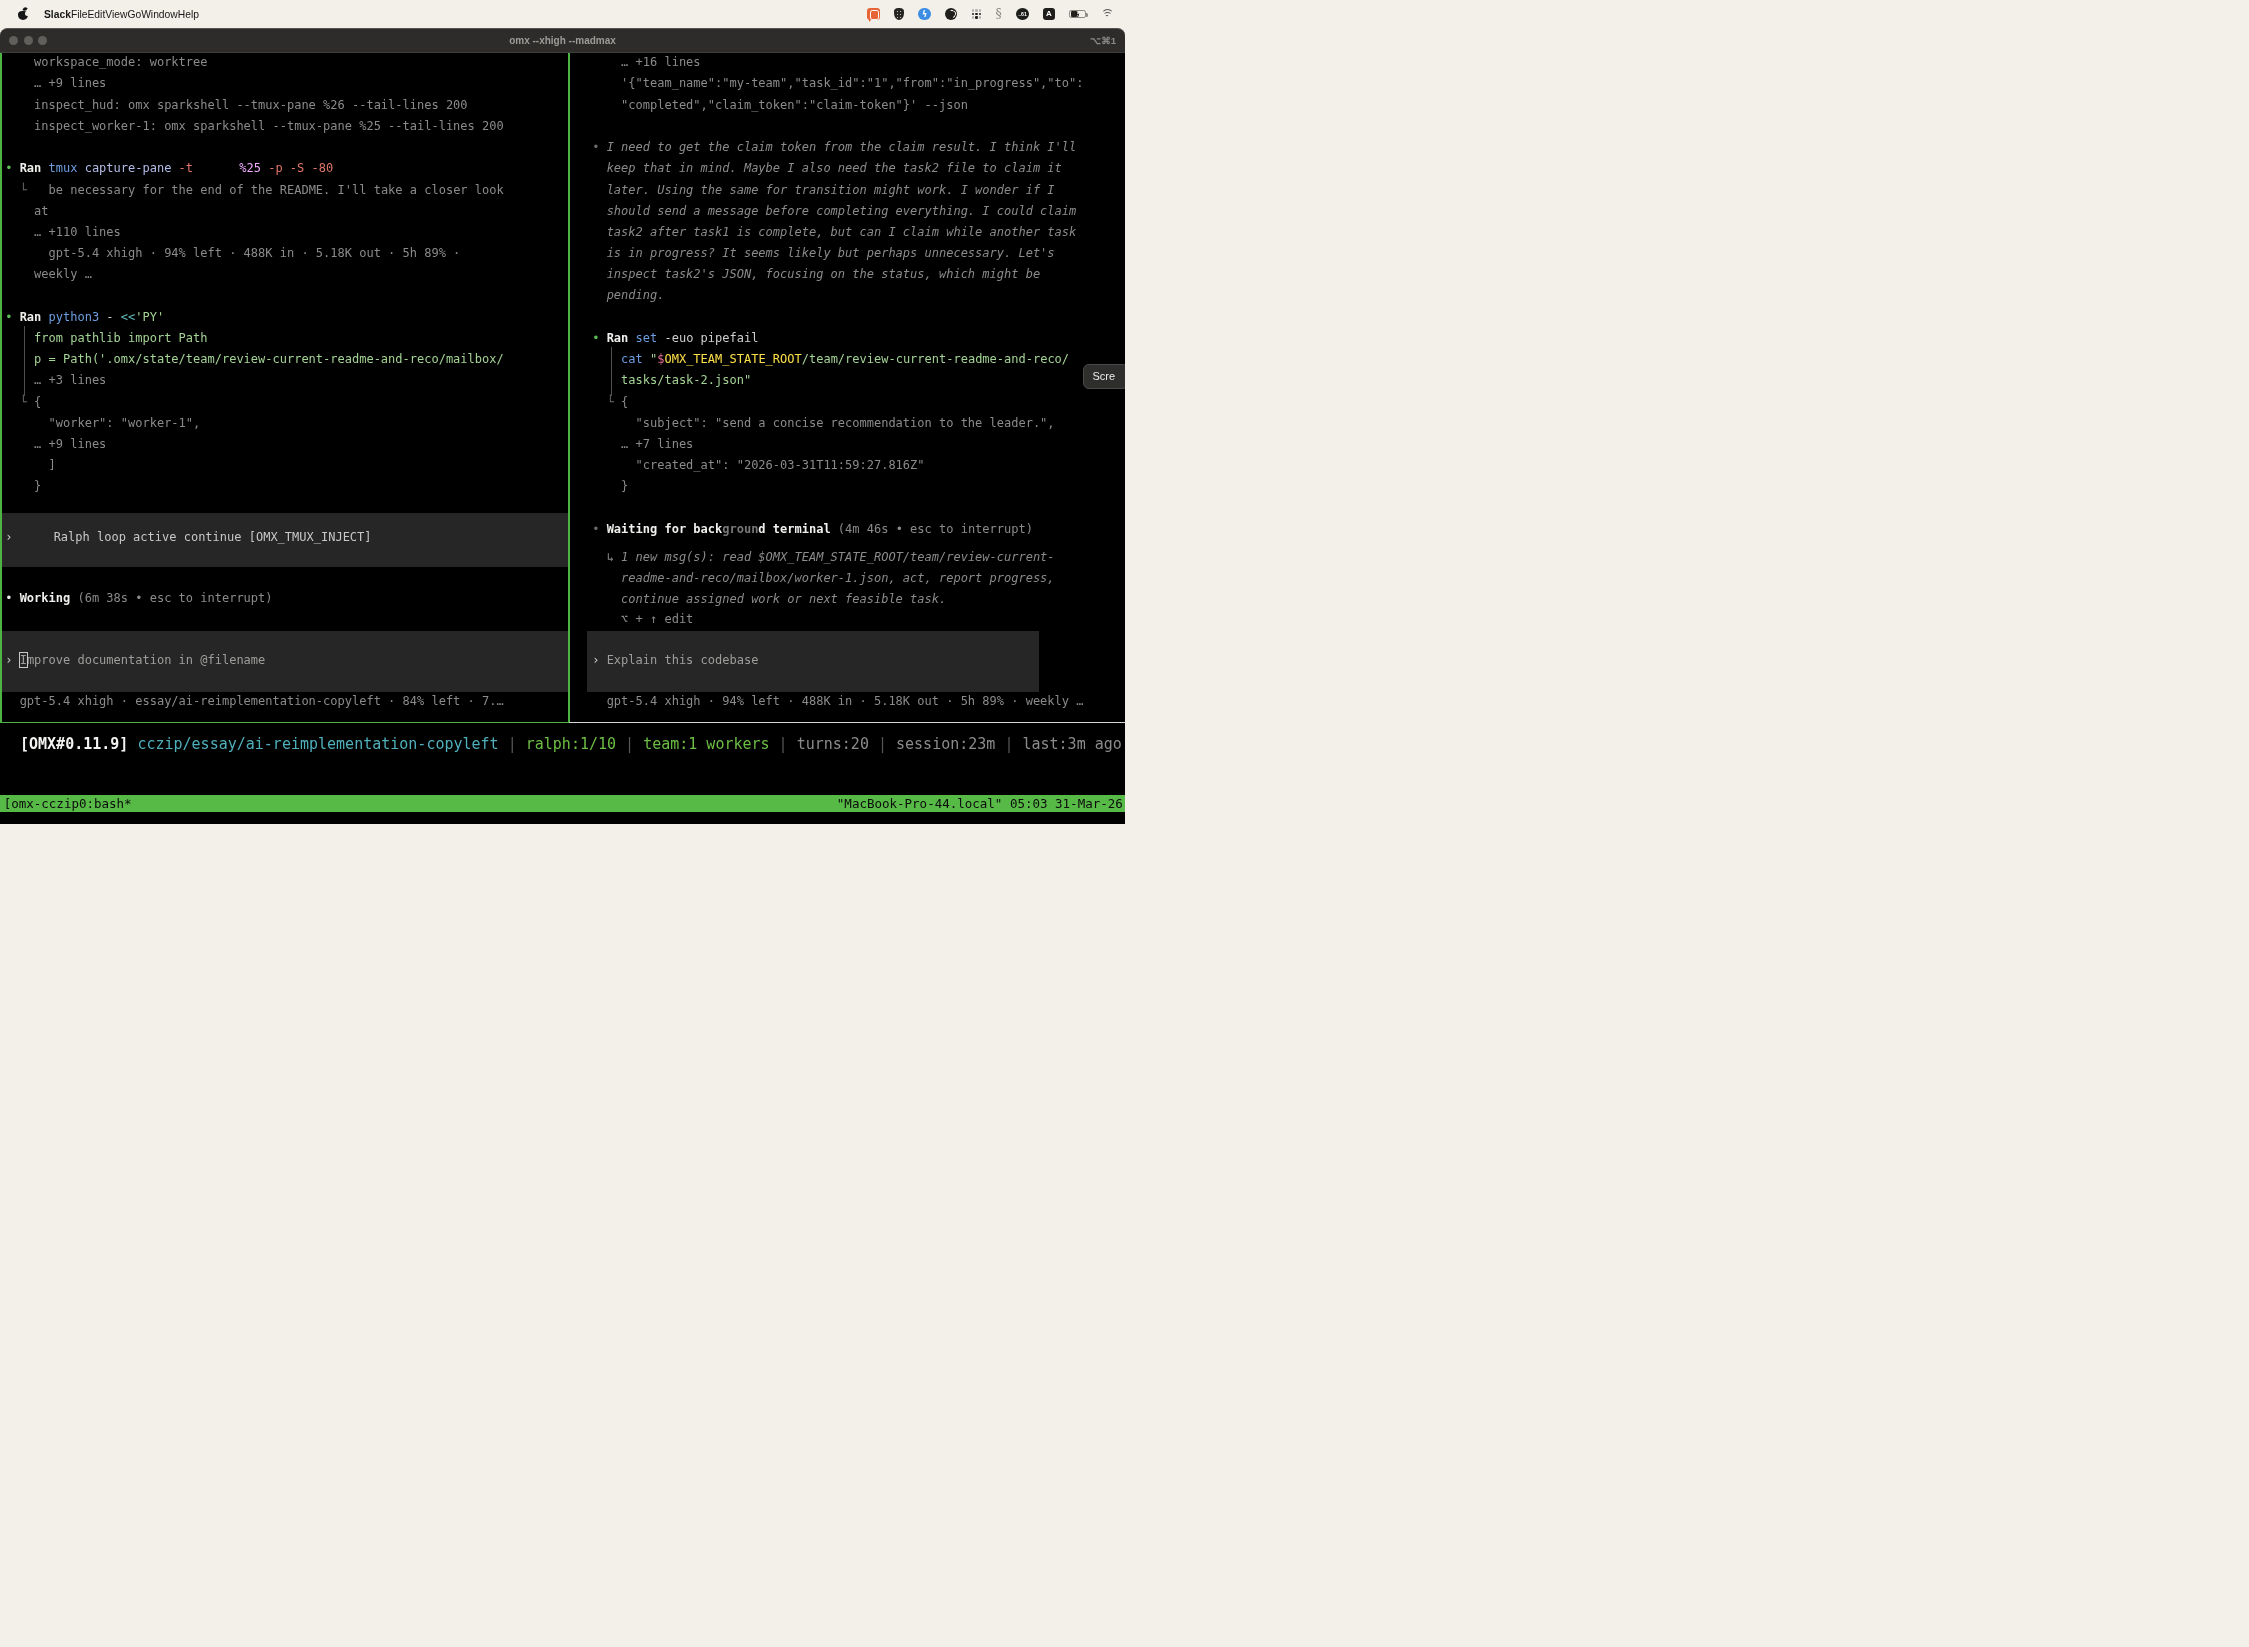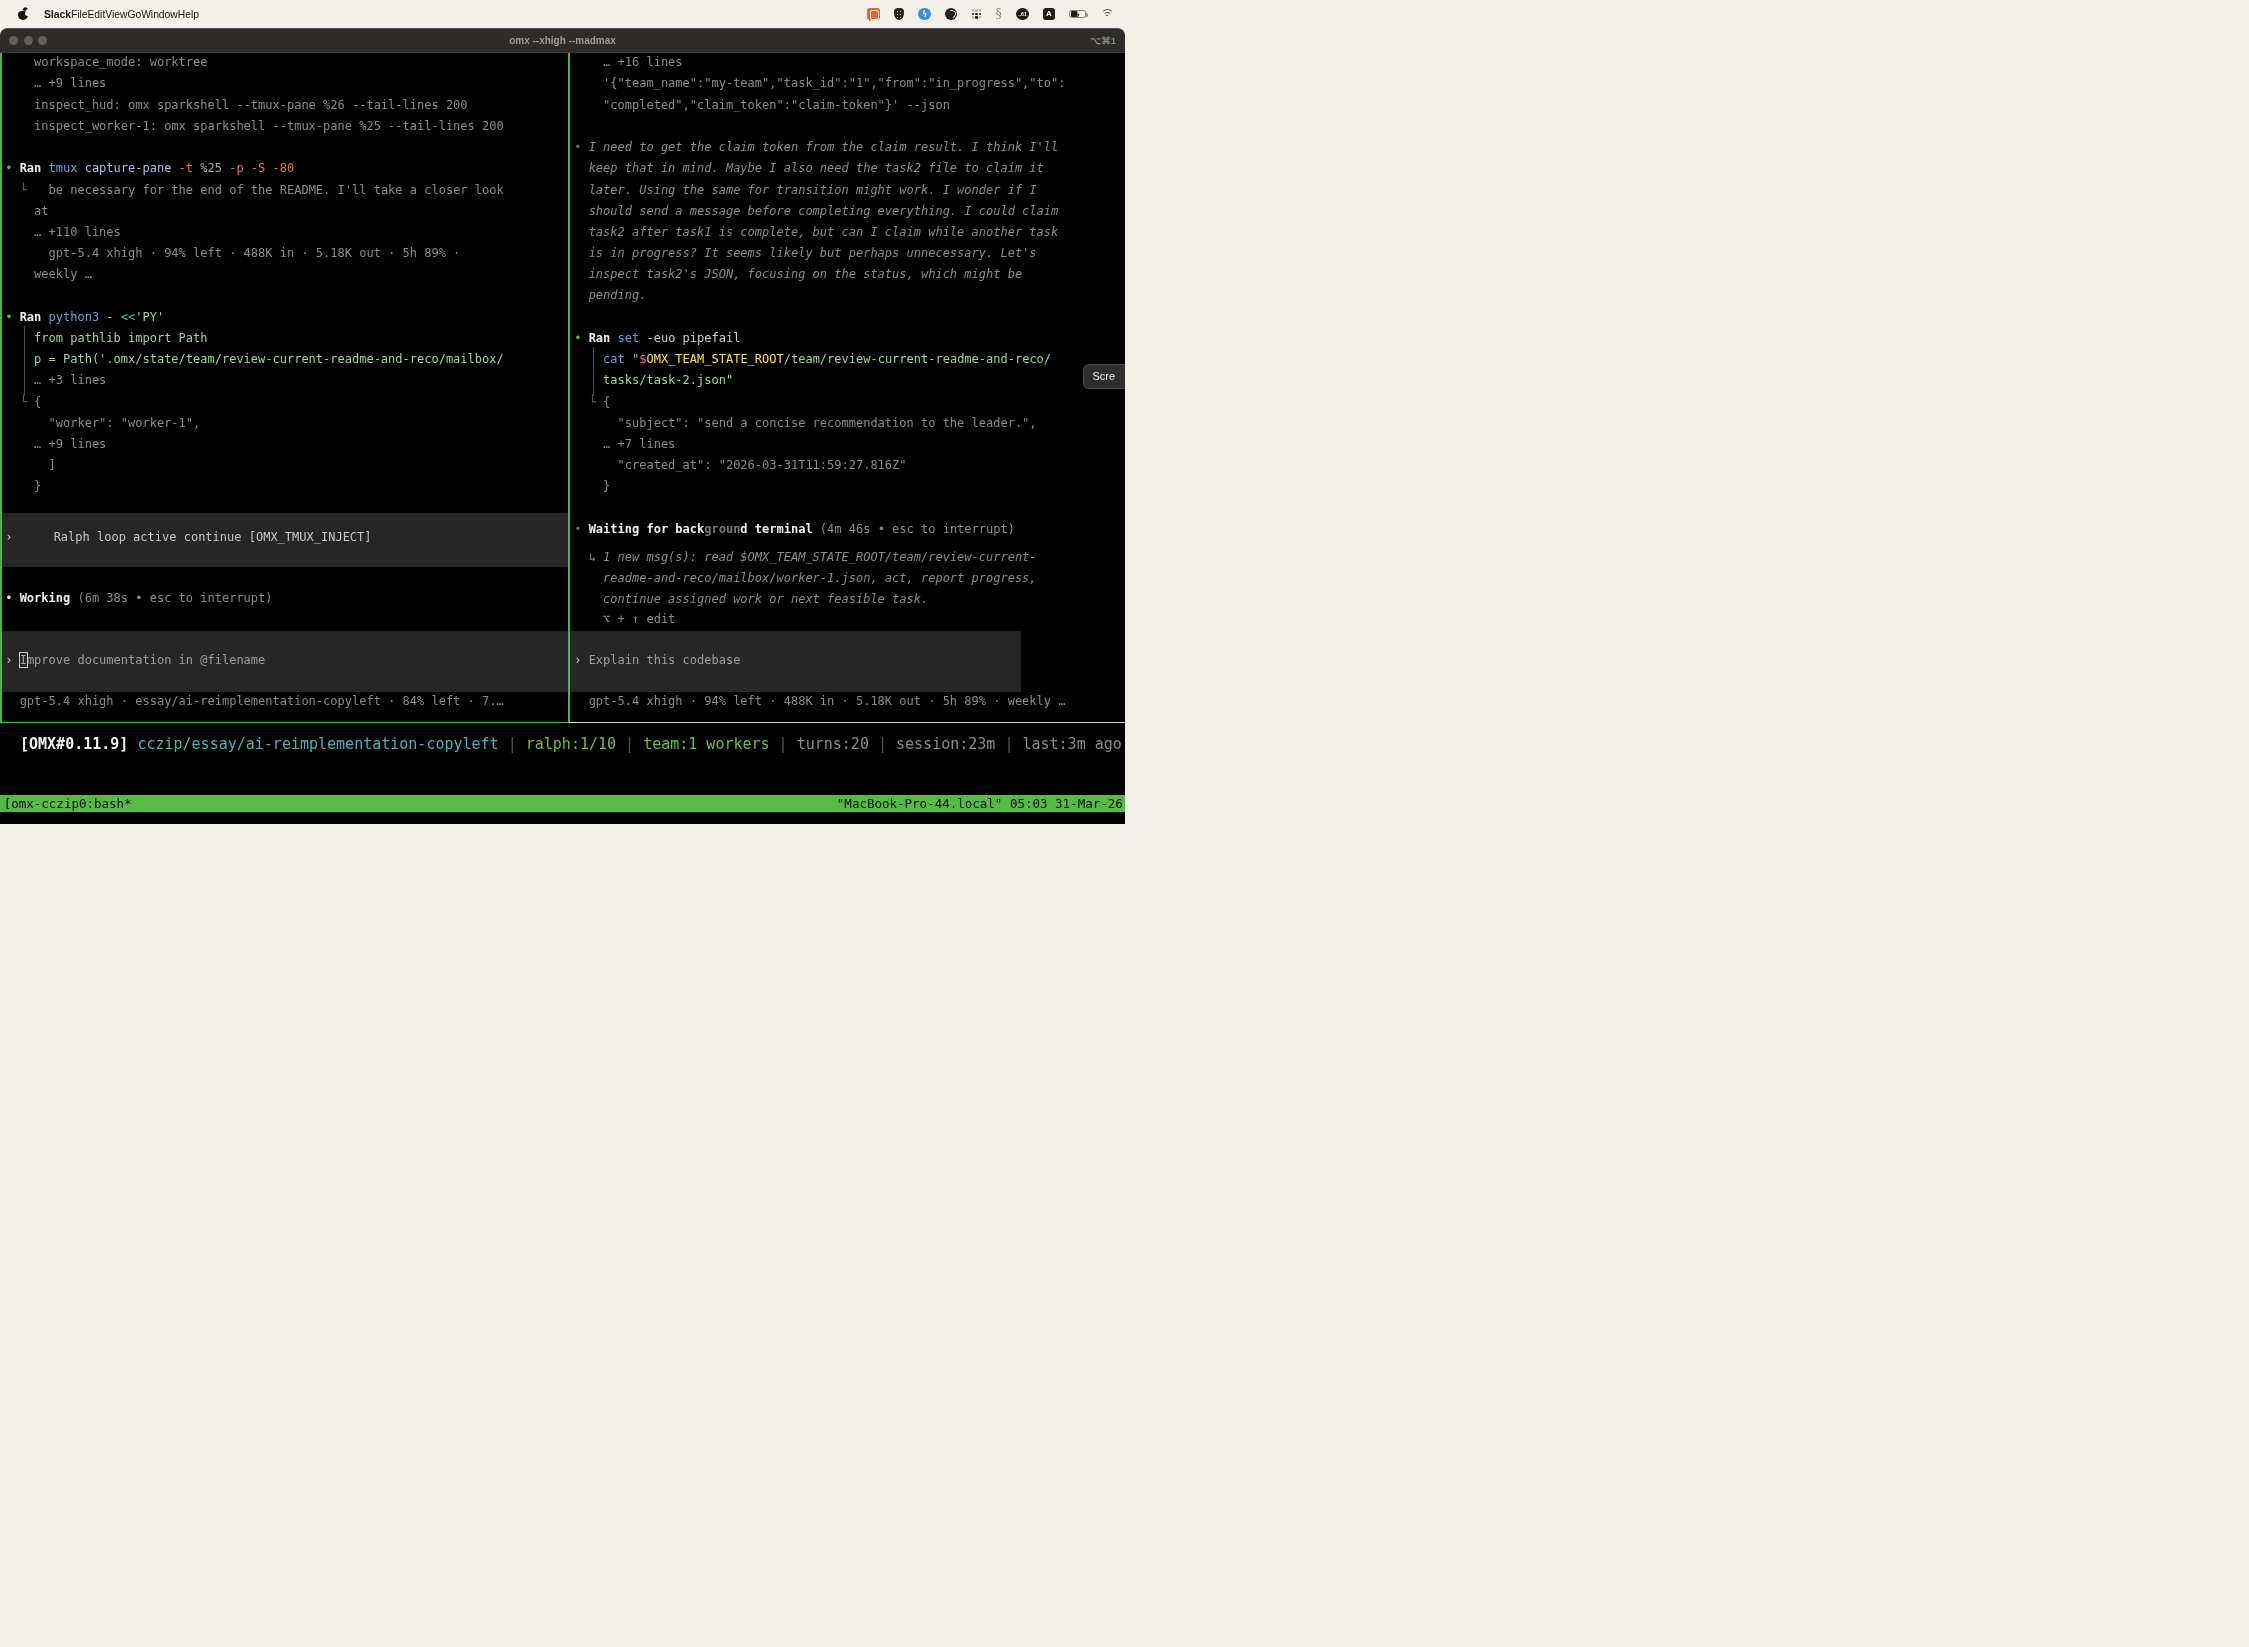--- a/index.html
+++ b/index.html
@@ -44,40 +44,40 @@
   .tl-group { display:flex; gap:5.9px; margin-left:8.9px; }
   .tl-btn { width:8.9px; height:8.9px; border-radius:50%; background:#605f5b; }
   .win-title { position:absolute; left:0; right:0; text-align:center; color:#9c9b97; font-size:10px; font-weight:bold; }
   .win-shortcut { position:absolute; right:8.9px; color:#8a8986; font-size:9.6px; font-weight:bold; }
 
   
   .terminal { position:relative; height:743px; background:#000; font-family:"DejaVu Sans Mono", monospace; }
   .term-topline { position:absolute; top:0; left:0; right:0; height:0.7px; background:#3c3c3c; z-index:6; }
   .pane { position:absolute; top:0; height:670px; }
   .pane-left { left:0; width:568px; }
-  .pane-right { left:569px; width:452px; }
+  .pane-right { left:587px; width:452px; }
   .band { position:absolute; left:1.5px; right:0; background:#262626; z-index:1; }
   .band-ralph { top:461px; height:54px; }
   .band-prompt { top:579px; height:61px; }
   .tline { position:absolute; left:5.2px; height:20.7px; line-height:20.7px; white-space:pre; font-size:12px; z-index:2; }
   .guide { position:absolute; width:0.7px; background:#4e4e4e; left:24px; z-index:2; }
 
   .c-g   { color:#8b8b8b; }
   .c-gi  { color:#8b8b8b; font-style:italic; }
   .c-dim { color:#6a6a6a; }
   .c-lt  { color:#cfcfcf; }
   .c-lt2 { color:#c8c8c6;margin-left:34px; }
   .c-wt  { color:#e8e8e6; }
   .c-wb  { color:#efefec; font-weight:bold; }
   .c-db  { color:#787878; font-weight:bold; }
   .c-gb  { color:#5abf55; }
   .c-bl  { color:#6d9ee0; }
   .c-lv  { color:#b3bce8; }
   .c-sa  { color:#e0756a; }
-  .c-or  { color:#a3a3a3; }
+  .c-or  { color:#f0abfc;margin-left:39px; }
   .c-gr  { color:#a3d395; }
   .c-te  { color:#63b8b8; }
   .c-pk  { color:#e06c93; }
   .c-lvl { color:#fde047; }
   .c-ph  { color:#9e9e9c; }
   .c-cur { color:#9e9e9c; outline:1.1px solid #c8c8c8; outline-offset:-0.7px; }
 
   .border-green-left { position:absolute; left:0; top:0; width:1.5px; height:670px; background:#4db443; z-index:5; }
   .divider { position:absolute; left:568px; top:0; width:1.5px; height:670px; background:#4db443; z-index:5; }
   .border-bottom-left { position:absolute; left:0; top:670px; width:569px; height:1.5px; background:#4db443; z-index:5; }

